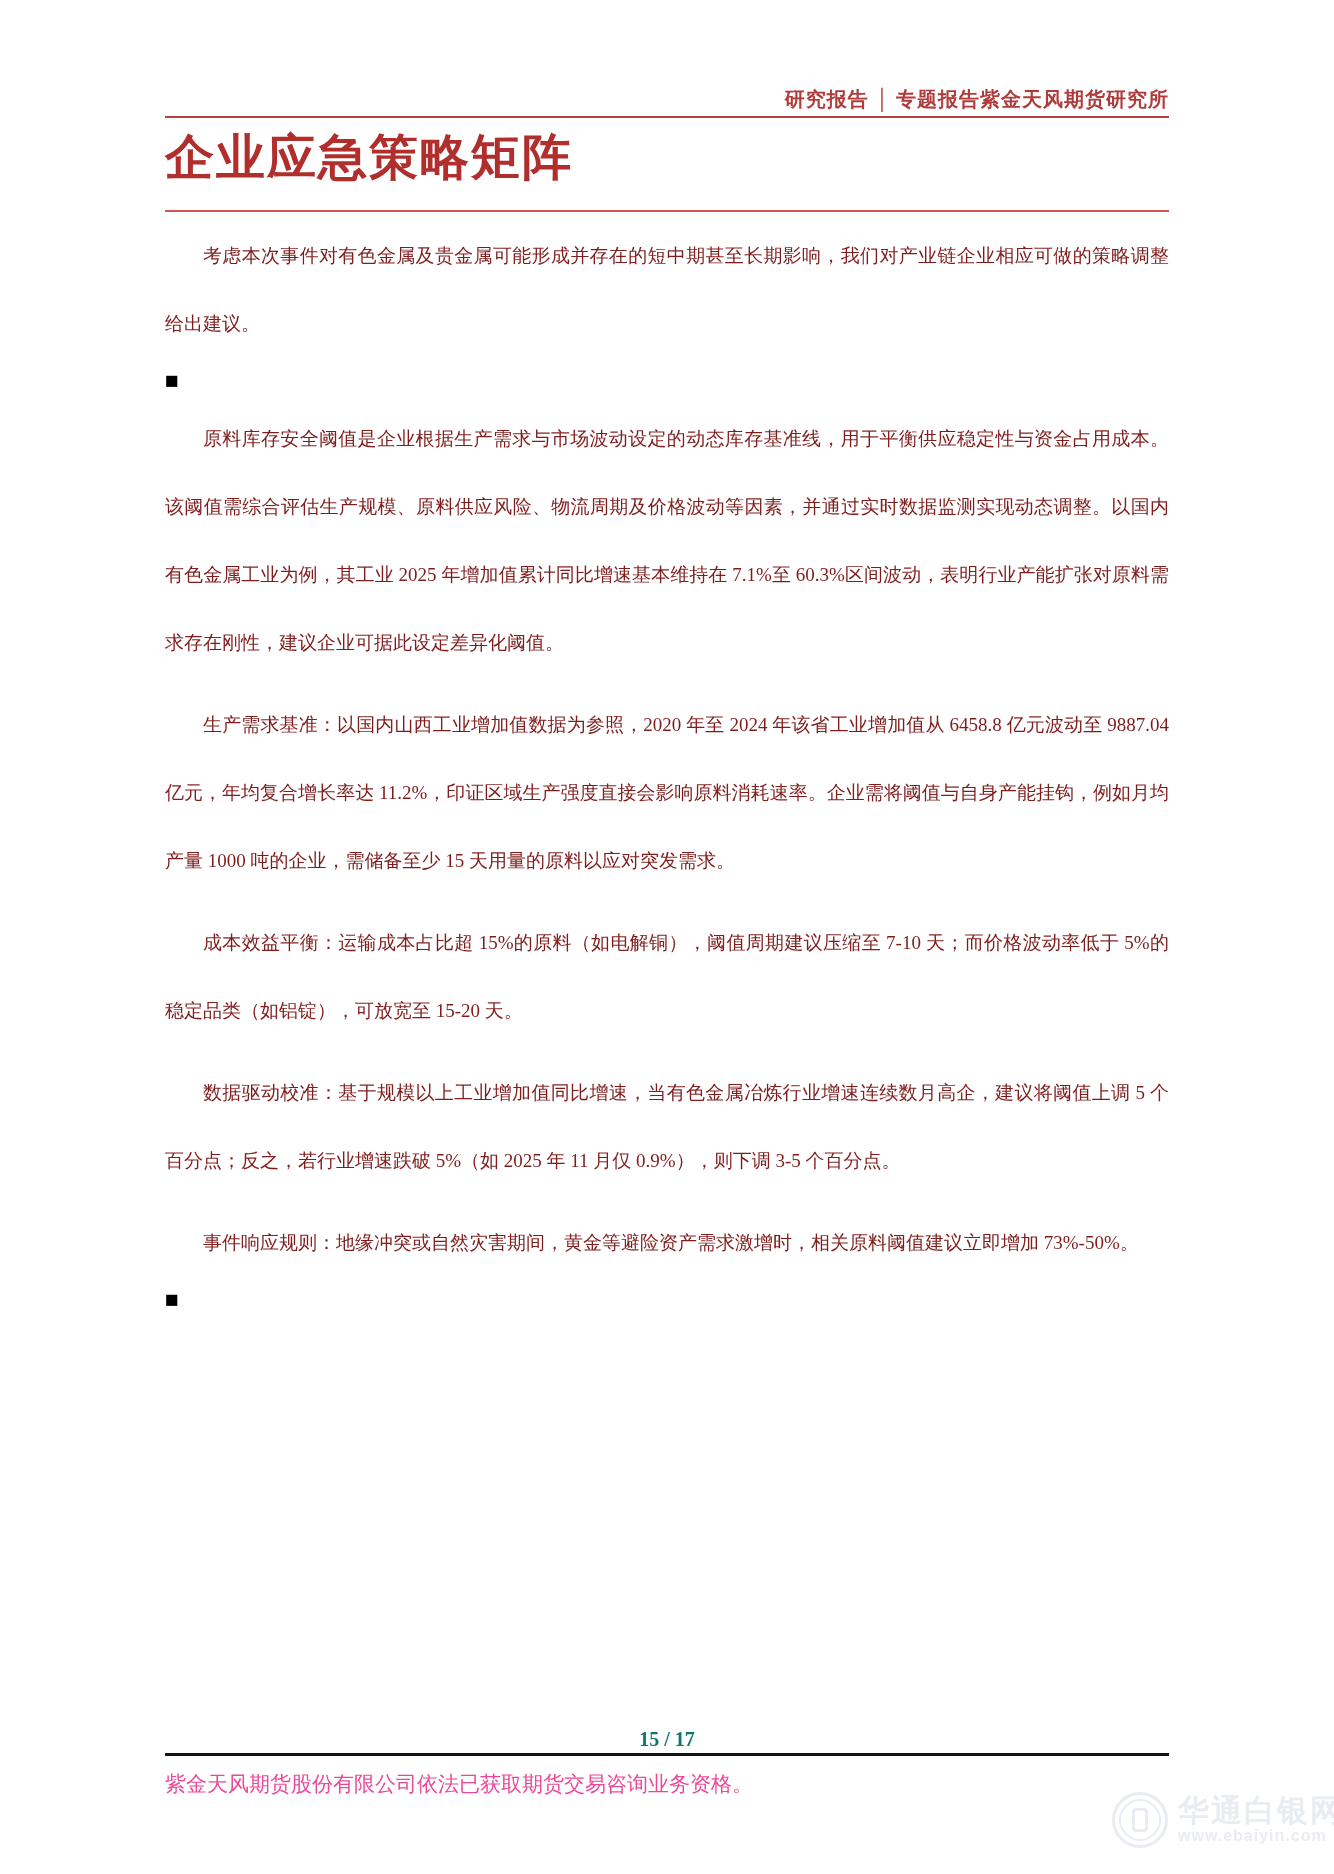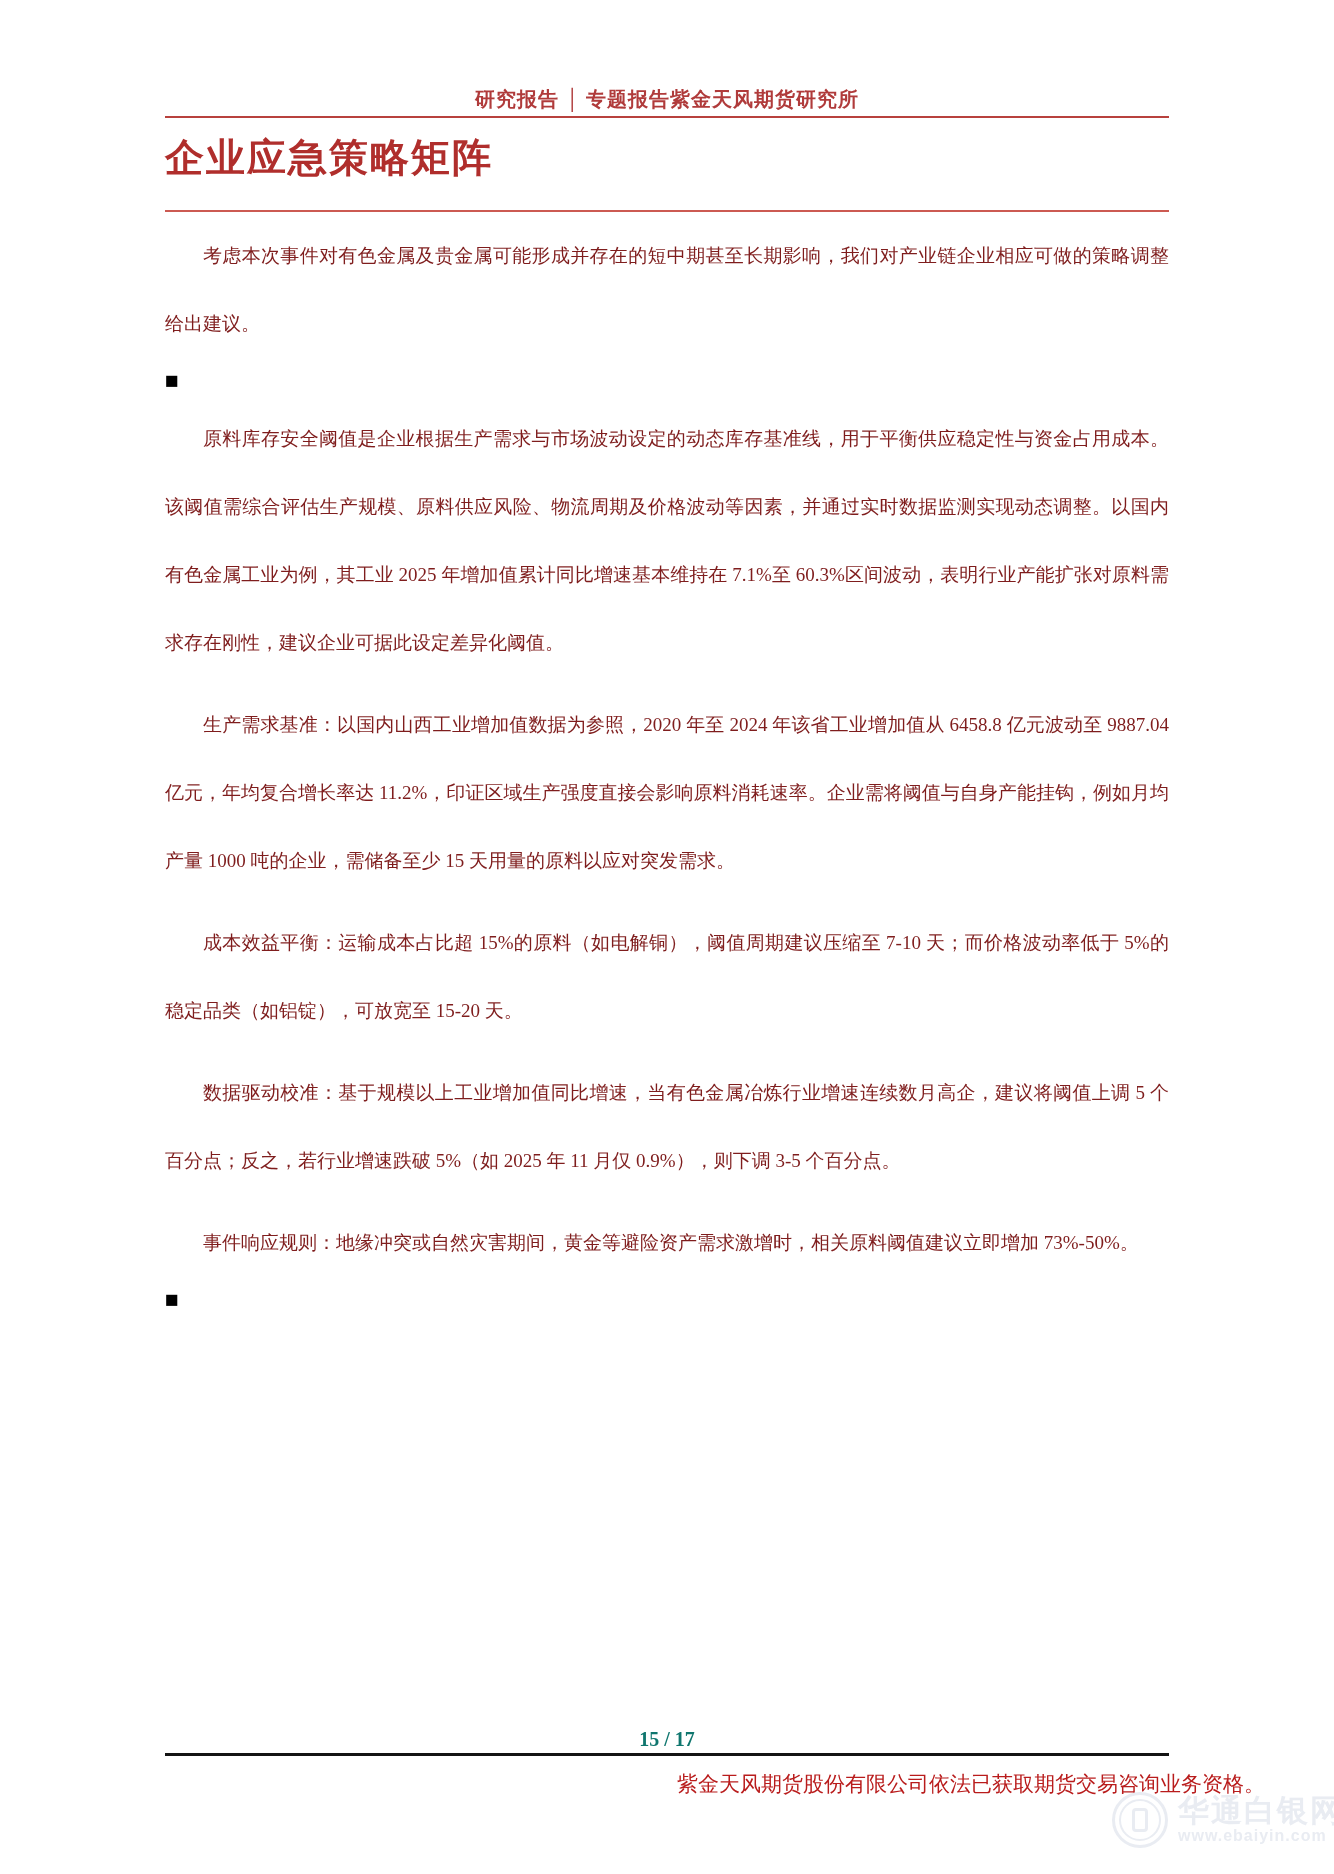--- a/index.html
+++ b/index.html
@@ -9,35 +9,35 @@
     height: 1874px;
     background: #ffffff;
     overflow: hidden;
     font-family: "Liberation Serif", "DejaVu Serif", serif;
     color: #111111;
   }
   
   .hdr {
     position: absolute;
     top: 86px; left: 165px; width: 1004px;
-    display: flex; justify-content: center; align-items: baseline;
+    display: flex; justify-content: flex-end; align-items: baseline;
     color: #b03b3b;
     font-size: 20px; font-weight: 600; letter-spacing: 1px;
   }
   .rule { position: absolute; left: 165px; width: 1004px; }
   .rule-header { top: 116px; height: 2px; background: #b8413d; }
   .rule-title  { top: 210px; height: 2px; background: #cc5a52; }
   .rule-footer { top: 1753px; height: 3px; background: #141414; }
   
   .title {
     position: absolute;
     top: 126px; left: 165px; width: 1004px;
     margin: 0;
     color: #b02e2c;
-    font-size: 39px; font-weight: 800; letter-spacing: 2px;
+    font-size: 49px; font-weight: 800; letter-spacing: 2px;
     line-height: 64px;
   }
   
   .content {
     position: absolute;
     top: 222px; left: 165px; width: 1004px;
   }
   .content p {
     margin: 14px 0 0 0;
     font-size: 19px;
@@ -66,22 +66,21 @@
     top: 1728px; left: 165px; width: 1004px;
     text-align: center;
     font-size: 20px; font-weight: 700;
     color: #0f766e;
   }
   .disclaimer {
     position: absolute;
     top: 1770px; left: 165px; width: 1100px;
     font-family: "Liberation Sans", "DejaVu Sans", sans-serif;
     font-size: 21px;
-    color: #b91c1c;
-    text-align: right;
+    color: #ec4899;
   }
   
   .watermark {
     position: absolute;
     top: 1792px; left: 1112px;
     display: flex; align-items: center;
     color: #e9ecf2;
     white-space: nowrap;
   }
   .wm-logo {

